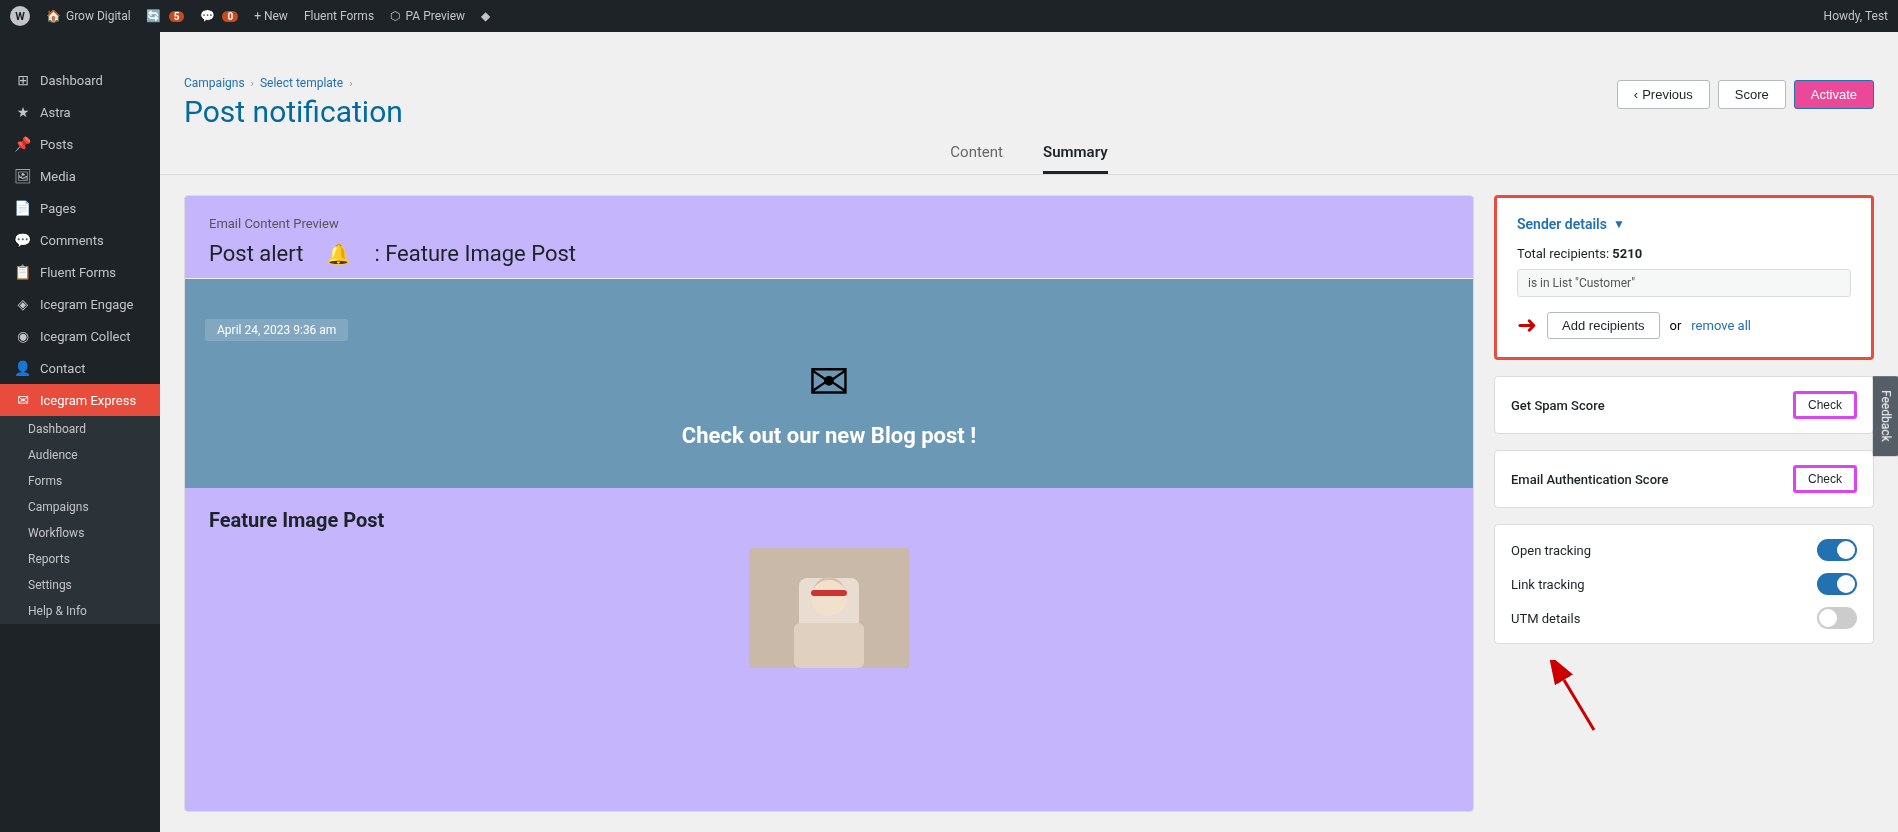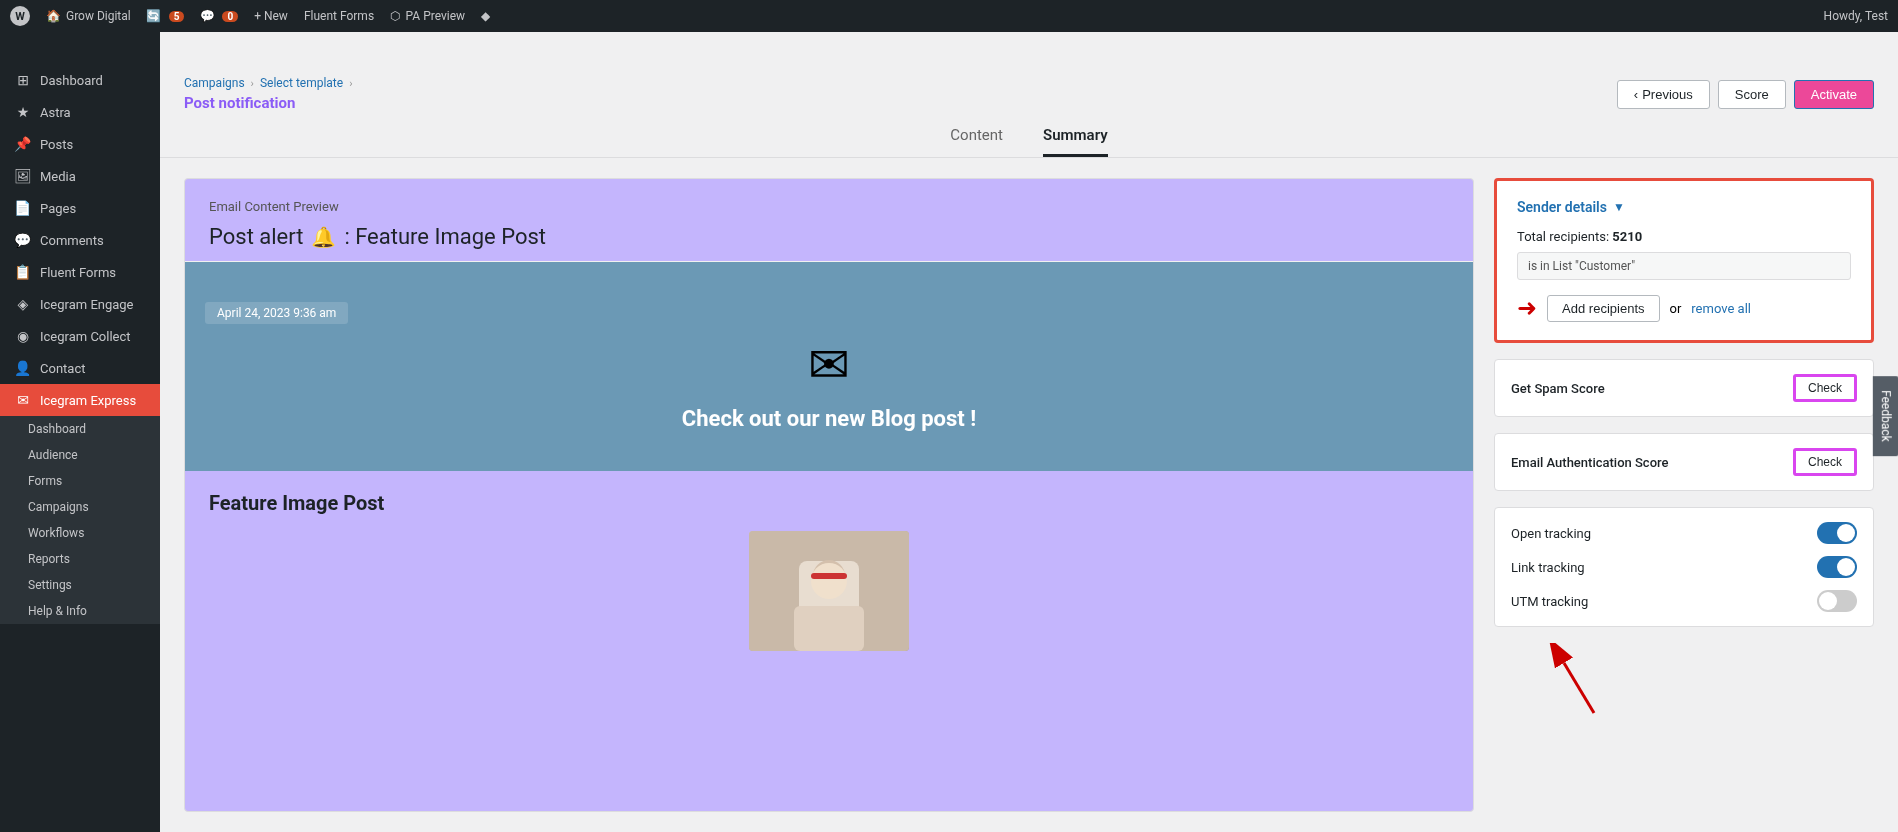--- a/index.html
+++ b/index.html
@@ -32,21 +32,21 @@
     #main { flex: 1; display: flex; flex-direction: column; padding-top: 32px; overflow: hidden; }
 
     
     #page-header {
       background: #f0f0f1; padding: 12px 24px 0 24px;
       border-bottom: 1px solid #dcdcde;
     }
     .breadcrumb { display: flex; align-items: center; gap: 6px; font-size: 12px; color: #2271b1; margin-bottom: 4px; }
     .breadcrumb a { color: #2271b1; text-decoration: none; }
     .breadcrumb-sep { color: #999; font-size: 11px; }
-    .page-title { font-size: 15px; font-weight: 700; color: #8b5cf6; }
+    .page-title { font-size: 30px; font-weight: 400; color: #0369a1; }
 
     
     .tabs-row {
       display: flex; align-items: center; justify-content: center; gap: 40px;
       padding: 8px 0 0 0; position: relative;
     }
     .tab-item { font-size: 15px; color: #666; cursor: pointer; padding: 6px 0 10px 0; border-bottom: 3px solid transparent; }
     .tab-item.active { color: #1d2327; font-weight: 600; border-bottom: 3px solid #1d2327; }
     .btn { padding: 6px 16px; border-radius: 3px; cursor: pointer; font-size: 13px; font-weight: 500; border: 1px solid; }
     .btn-previous { background: #fff; border-color: #b4b9be; color: #1d2327; display: flex; align-items: center; gap: 4px; }
@@ -61,21 +61,21 @@
     
     #content-area { flex: 1; display: flex; gap: 0; overflow: hidden; padding: 20px 24px; }
 
     
     #email-preview {
       flex: 1; background: #c4b5fd; border: 1px solid #dcdcde; border-radius: 4px;
       overflow-y: auto; padding: 0;
     }
     .preview-header { padding: 20px 24px 12px 24px; border-bottom: 1px solid #f0f0f0; }
     .preview-label { font-size: 13px; color: #555; }
-    .preview-subject { font-size: 22px; color: #1d2327; margin-top: 10px; display: flex; align-items: center; gap: 8px; }
+    .preview-subject { font-size: 22px; color: #1d2327; margin-top: 10px; display: flex; align-items: center; gap: 23px; }
     .preview-bell { font-size: 20px; }
     .preview-email-card {
       background: #6b99b5; margin: 0; padding: 40px 20px;
       display: flex; flex-direction: column; align-items: center; gap: 16px;
     }
     .preview-email-date { background: rgba(255,255,255,0.15); padding: 4px 12px; border-radius: 3px; font-size: 12px; color: #fff; align-self: flex-start; }
     .preview-cta { font-size: 22px; font-weight: 700; color: #fff; }
     .preview-article { padding: 20px 24px; }
     .preview-article h3 { font-size: 20px; color: #1d2327; margin-bottom: 16px; }
     .preview-img-placeholder {
@@ -361,21 +361,21 @@
               <div class="toggle-knob"></div>
             </div>
           </div>
           <div class="tracking-row">
             <span class="tracking-label">Link tracking</span>
             <div class="toggle on">
               <div class="toggle-knob"></div>
             </div>
           </div>
           <div class="tracking-row">
-            <span class="tracking-label">UTM tracking</span>
+            <span class="tracking-label">UTM details</span>
             <div class="toggle off">
               <div class="toggle-knob"></div>
             </div>
           </div>
         </div>
 
         <div style="position:relative; display:flex; justify-content:flex-start; padding-left:40px; margin-top:0;">
           <svg width="80" height="80" viewBox="0 0 80 80">
             <defs>
               <marker id="arrowhead" markerWidth="10" markerHeight="7" refX="0" refY="3.5" orient="auto">

